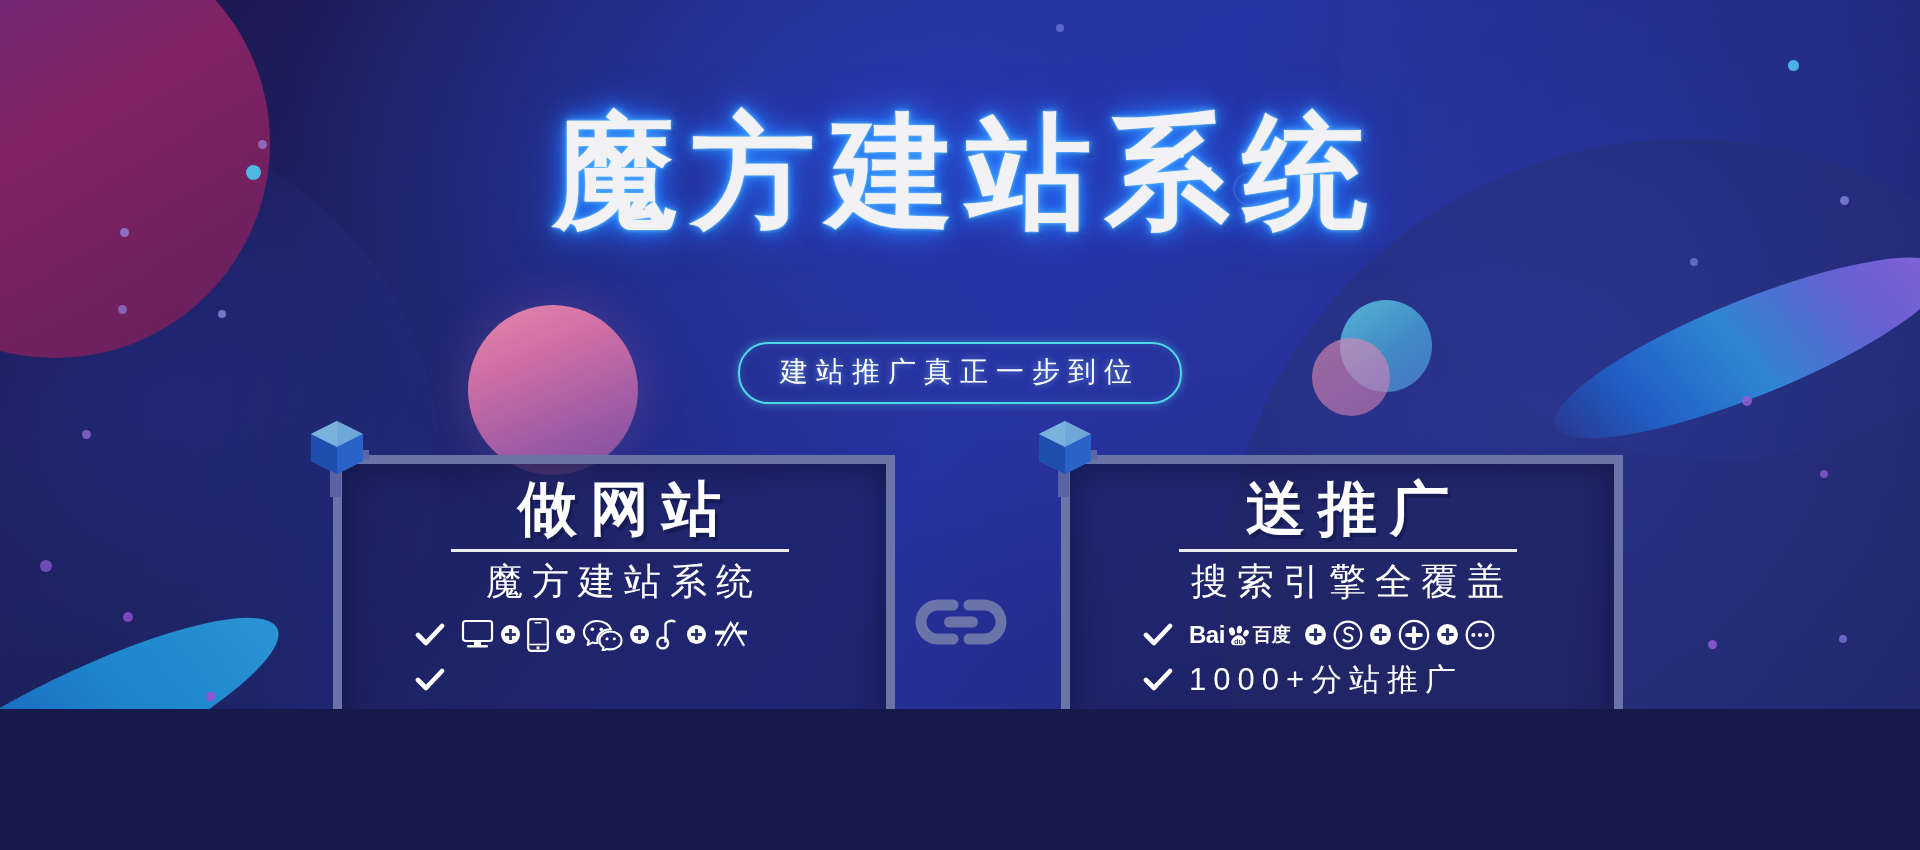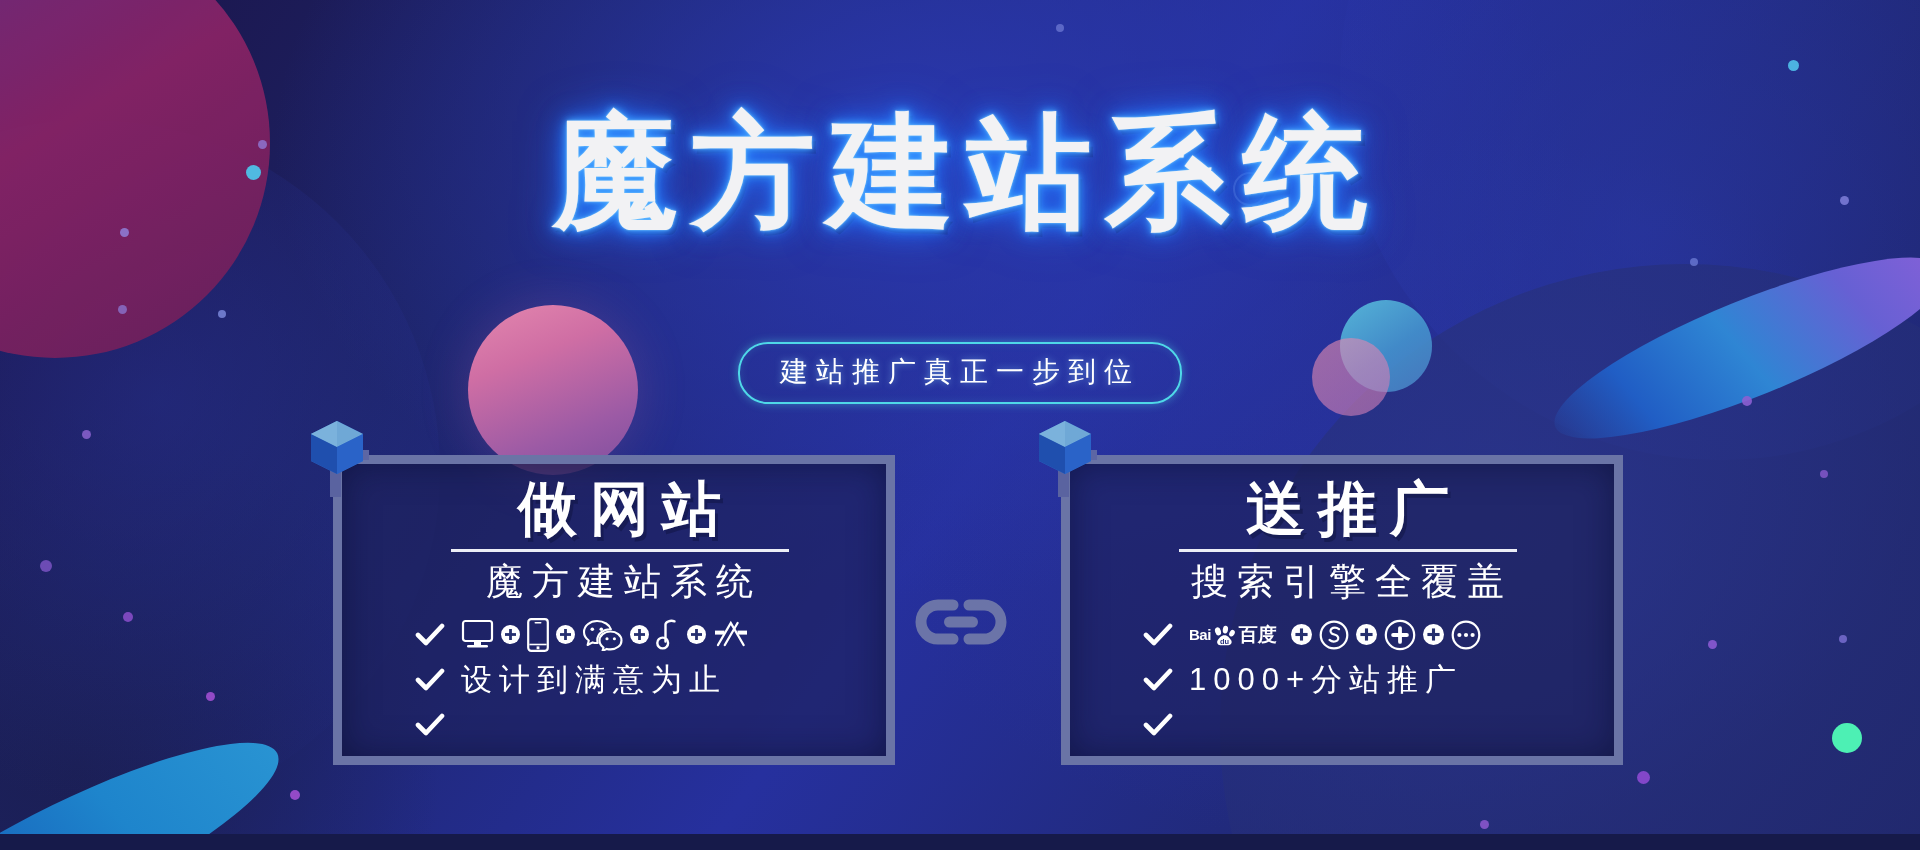--- a/index.html
+++ b/index.html
@@ -4,21 +4,21 @@
 <style>
   * { margin:0; padding:0; box-sizing:border-box; }
   html,body { width:1920px; height:850px; overflow:hidden; }
   body {
     font-family:"Liberation Sans","DejaVu Sans",sans-serif;
     background:#161a4a;
   }
 
   #banner {
     position:relative;
-    width:1920px; height:834px;
+    width:1920px; height:709px;
     overflow:hidden;
     background:
       radial-gradient(ellipse 900px 620px at 48% 18%, #2a38ad 0%, rgba(42,56,173,0) 72%),
       radial-gradient(ellipse 760px 520px at 72% 58%, #27319c 0%, rgba(39,49,156,0) 70%),
       radial-gradient(circle 520px at 4% 92%, #1b1f55 0%, rgba(27,31,85,0) 70%),
       linear-gradient(125deg, #1b1347 0%, #1d2468 26%, #26309e 52%, #212a7c 72%, #1a1e58 100%);
   }
 
   
   .deco { position:absolute; pointer-events:none; }
@@ -189,21 +189,21 @@
     font-weight:300;
   }
   .icon-row { display:flex; align-items:center; gap:7px; }
   .icon-row svg { display:block; }
 
   .baidu-logo {
     display:flex; align-items:center; gap:2px;
     color:#fff;
   }
   .baidu-bai {
-    font-size:15px; font-weight:bold; letter-spacing:-.5px;
+    font-size:24px; font-weight:bold; letter-spacing:-.5px;
     font-family:"Liberation Sans",sans-serif;
   }
   .baidu-cn { font-size:19px; font-weight:bold; letter-spacing:0; }
 
   
   #chain-link {
     position:absolute; left:913px; top:592px;
     width:96px; height:60px;
   }
 </style>
@@ -326,21 +326,20 @@
               <rect x="2" y="12.6" width="9.5" height="4" fill="#fff"></rect>
               <rect x="24.5" y="12.6" width="9.5" height="4" fill="#fff"></rect>
             </svg>
           </div>
         </div>
 
         <div class="bullet">
           <svg class="check" viewBox="0 0 30 30">
             <path d="M3 15 L11 23 L27 6" stroke="#fff" stroke-width="4.6" fill="none" stroke-linecap="round" stroke-linejoin="round"></path>
           </svg>
-          <span class="bullet-text">设计到满意为止</span>
         </div>
 
         <div class="bullet">
           <svg class="check" viewBox="0 0 30 30">
             <path d="M3 15 L11 23 L27 6" stroke="#fff" stroke-width="4.6" fill="none" stroke-linecap="round" stroke-linejoin="round"></path>
           </svg>
         </div>
 
       </div>
     </div>

